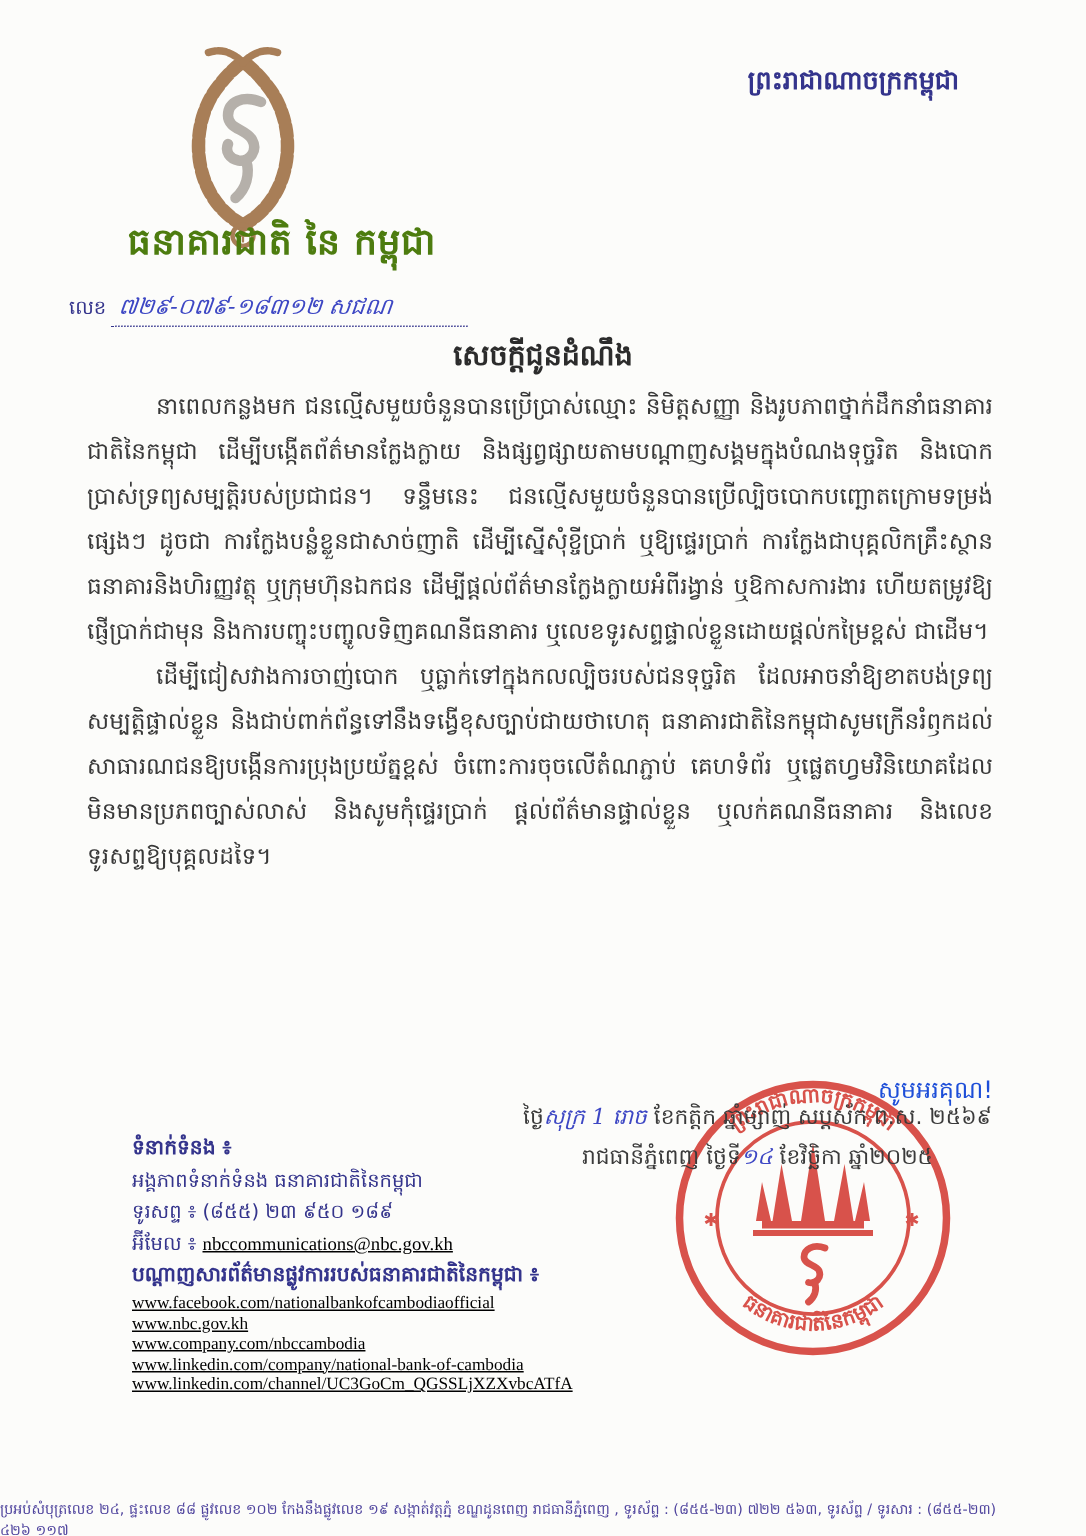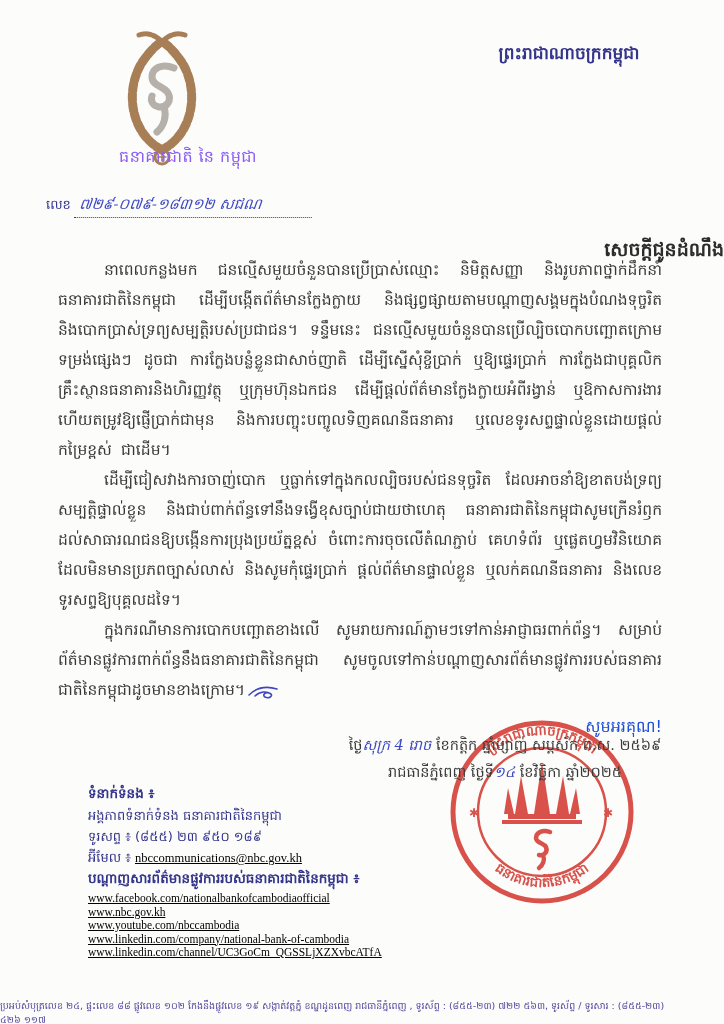--- a/index.html
+++ b/index.html
@@ -1,43 +1,43 @@
 <!DOCTYPE html>
 <html><head>
 <meta charset="utf-8">
 <style>
   html,body{margin:0;padding:0;background:#e8e8e8;}
   .page{position:relative;width:724px;height:1024px;background:#fcfcfa;overflow:hidden;
         font-family:"DejaVu Sans", sans-serif;color:#3b3b3b;}
   
   .logo{position:absolute;left:112px;top:30px;width:100px;height:150px;}
   .bank-name{position:absolute;left:38px;top:146px;width:300px;text-align:center;
-             font-size:16px;font-weight:normal;color:#8b5cf6;letter-spacing:.5px;}
+             font-size:24px;font-weight:bold;color:#4d7c0f;letter-spacing:.5px;}
   .ref-line{position:absolute;left:46px;top:194px;font-size:13px;color:#34348c;white-space:nowrap;}
   .ref-hand{display:inline-block;min-width:230px;border-bottom:1px dotted #34348c;
             font-family:"DejaVu Serif",serif;font-style:italic;font-size:15px;color:#3d47c4;
             transform:skewX(-6deg);padding:0 4px 1px 4px;}
   .kingdom{position:absolute;left:428px;top:42px;width:282px;text-align:center;color:#34348c;}
   .kingdom .k1{font-size:17px;font-weight:bold;margin:0 0 8px 0;}
   .kingdom .k2{font-size:15px;font-weight:bold;margin:0;}
   
-  .doc-title{position:absolute;left:0;top:224px;width:724px;text-align:right;
-             font-size:19px;font-weight:bold;color:#2c2c2c;margin-top:13px;}
+  .doc-title{position:absolute;left:0;top:224px;width:724px;text-align:center;
+             font-size:19px;font-weight:bold;color:#2c2c2c;}
   .body-text{position:absolute;left:58px;top:256px;width:604px;}
   .body-text p{margin:0;text-align:justify;text-indent:46px;font-size:15.5px;
-               line-height:30px;color:#383838;font-family:Liberation Mono, monospace;}
+               line-height:30px;color:#383838;}
   .flourish{vertical-align:-6px;margin-left:2px;}
   .closing{position:absolute;right:62px;top:716px;font-size:16px;color:#1d4ed8;}
   .dateline{position:absolute;left:300px;top:732px;width:410px;text-align:center;
             font-size:14.5px;color:#3a3a3a;line-height:27px;z-index:3;}
   .hand{font-family:"DejaVu Serif",serif;font-style:italic;color:#3d47c4;}
   .seal{position:absolute;left:444px;top:714px;width:196px;height:196px;z-index:2;
         mix-blend-mode:multiply;opacity:.92;}
   
-  .contact{position:absolute;left:88px;top:785px;color:#34348c;z-index:4;}
+  .contact{position:absolute;left:88px;top:756px;color:#34348c;z-index:4;}
   .c-bold{font-size:13.5px;font-weight:bold;margin:0 0 2px 0;}
   .c-line{font-size:13px;margin:0 0 2px 0;}
   .c-link,.links a{color:#000000;text-decoration:underline;font-family:Liberation Serif, serif;}
   .c-link{font-size:12.5px;}
   .links{margin-top:1px;}
   .links a{display:block;font-size:11.5px;line-height:13.5px;}
   .page-footer{position:absolute;left:0;top:1000px;width:680px;text-align:left;
                font-size:9.5px;color:#50459e;}
 </style>
 </head>
@@ -68,30 +68,27 @@
 
   <div class="kingdom">
     <p class="k1">ព្រះរាជាណាចក្រកម្ពុជា</p>
   </div>
 
   <div class="doc-title">សេចក្តីជូនដំណឹង</div>
 
   <div class="body-text">
     <p>នាពេលកន្លងមក ជនល្មើសមួយចំនួនបានប្រើប្រាស់ឈ្មោះ និមិត្តសញ្ញា និងរូបភាពថ្នាក់ដឹកនាំធនាគារជាតិនៃកម្ពុជា ដើម្បីបង្កើតព័ត៌មានក្លែងក្លាយ និងផ្សព្វផ្សាយតាមបណ្ដាញសង្គមក្នុងបំណងទុច្ចរិត និងបោកប្រាស់ទ្រព្យសម្បត្តិរបស់ប្រជាជន។ ទន្ទឹមនេះ ជនល្មើសមួយចំនួនបានប្រើល្បិចបោកបញ្ឆោតក្រោមទម្រង់ផ្សេងៗ ដូចជា ការក្លែងបន្លំខ្លួនជាសាច់ញាតិ ដើម្បីស្នើសុំខ្ចីប្រាក់ ឬឱ្យផ្ទេរប្រាក់ ការក្លែងជាបុគ្គលិកគ្រឹះស្ថានធនាគារនិងហិរញ្ញវត្ថុ ឬក្រុមហ៊ុនឯកជន ដើម្បីផ្ដល់ព័ត៌មានក្លែងក្លាយអំពីរង្វាន់ ឬឱកាសការងារ ហើយតម្រូវឱ្យផ្ញើប្រាក់ជាមុន និងការបញ្ចុះបញ្ចូលទិញគណនីធនាគារ ឬលេខទូរសព្ទផ្ទាល់ខ្លួនដោយផ្ដល់កម្រៃខ្ពស់ ជាដើម។</p>
     <p>ដើម្បីជៀសវាងការចាញ់បោក ឬធ្លាក់ទៅក្នុងកលល្បិចរបស់ជនទុច្ចរិត ដែលអាចនាំឱ្យខាតបង់ទ្រព្យសម្បត្តិផ្ទាល់ខ្លួន និងជាប់ពាក់ព័ន្ធទៅនឹងទង្វើខុសច្បាប់ជាយថាហេតុ ធនាគារជាតិនៃកម្ពុជាសូមក្រើនរំឭកដល់សាធារណជនឱ្យបង្កើនការប្រុងប្រយ័ត្នខ្ពស់ ចំពោះការចុចលើតំណភ្ជាប់ គេហទំព័រ ឬផ្លេតហ្វមវិនិយោគដែលមិនមានប្រភពច្បាស់លាស់ និងសូមកុំផ្ទេរប្រាក់ ផ្ដល់ព័ត៌មានផ្ទាល់ខ្លួន ឬលក់គណនីធនាគារ និងលេខទូរសព្ទឱ្យបុគ្គលដទៃ។</p>
-    <p><span>ក្នុងករណីមានការបោកបញ្ឆោតខាងលើ សូមរាយការណ៍ភ្លាមៗទៅកាន់អាជ្ញាធរពាក់ព័ន្ធ។ សម្រាប់ព័ត៌មានផ្លូវការពាក់ព័ន្ធនឹងធនាគារជាតិនៃកម្ពុជា សូមចូលទៅកាន់បណ្ដាញសារព័ត៌មានផ្លូវការរបស់ធនាគារជាតិនៃកម្ពុជាដូចមានខាងក្រោម។</span><svg class="flourish" width="34" height="18" viewBox="0 0 34 18">
-          <path d="M2 12 C10 4 20 3 30 6 M8 13 C13 8 20 8 24 11 C26 13 22 16 18 14 C15 12 18 9 22 10" fill="none" stroke="#3d47c4" stroke-width="1.6" stroke-linecap="round"></path>
-        </svg></p>
   </div>
 
   <div class="closing">សូមអរគុណ!</div>
 
   <div class="dateline">
     <div>
-      <span>ថ្ងៃ</span><span class="hand">សុក្រ 4 រោច</span>
+      <span>ថ្ងៃ</span><span class="hand">សុក្រ 1 រោច</span>
       <span>ខែកត្តិក ឆ្នាំម្សាញ់ សប្តស័ក ព.ស. ២៥៦៩</span>
     </div>
     <div>
       <span>រាជធានីភ្នំពេញ ថ្ងៃទី</span><span class="hand">១៤</span>
       <span>ខែវិច្ឆិកា ឆ្នាំ២០២៥</span>
     </div>
   </div>
 
   <svg class="seal" viewBox="0 0 196 196">
     <g stroke="#d8443c" fill="none">
@@ -133,21 +130,21 @@
       <span>(៨៥៥) ២៣ ៩៥០ ១៨៩</span>
     </p>
     <p class="c-line">
       <span>អ៊ីមែល ៖</span>
       <a class="c-link" href="#">nbccommunications@nbc.gov.kh</a>
     </p>
     <p class="c-bold">បណ្ដាញសារព័ត៌មានផ្លូវការរបស់ធនាគារជាតិនៃកម្ពុជា ៖</p>
     <div class="links">
       <a href="#">www.facebook.com/nationalbankofcambodiaofficial</a>
       <a href="#">www.nbc.gov.kh</a>
-      <a href="#">www.youtube.com/nbccambodia</a>
+      <a href="#">www.company.com/nbccambodia</a>
       <a href="#">www.linkedin.com/company/national-bank-of-cambodia</a>
       <a href="#">www.linkedin.com/channel/UC3GoCm_QGSSLjXZXvbcATfA</a>
     </div>
   </div>
 
   <div class="page-footer">ប្រអប់សំបុត្រលេខ ២៤, ផ្ទះលេខ ៨៨ ផ្លូវលេខ ១០២ កែងនឹងផ្លូវលេខ ១៩ សង្កាត់វត្តភ្នំ ខណ្ឌដូនពេញ រាជធានីភ្នំពេញ , ទូរស័ព្ទ : (៨៥៥-២៣) ៧២២ ៥៦៣, ទូរស័ព្ទ / ទូរសារ : (៨៥៥-២៣) ៤២៦ ១១៧</div>
 
 </div>
 
 </body></html>

